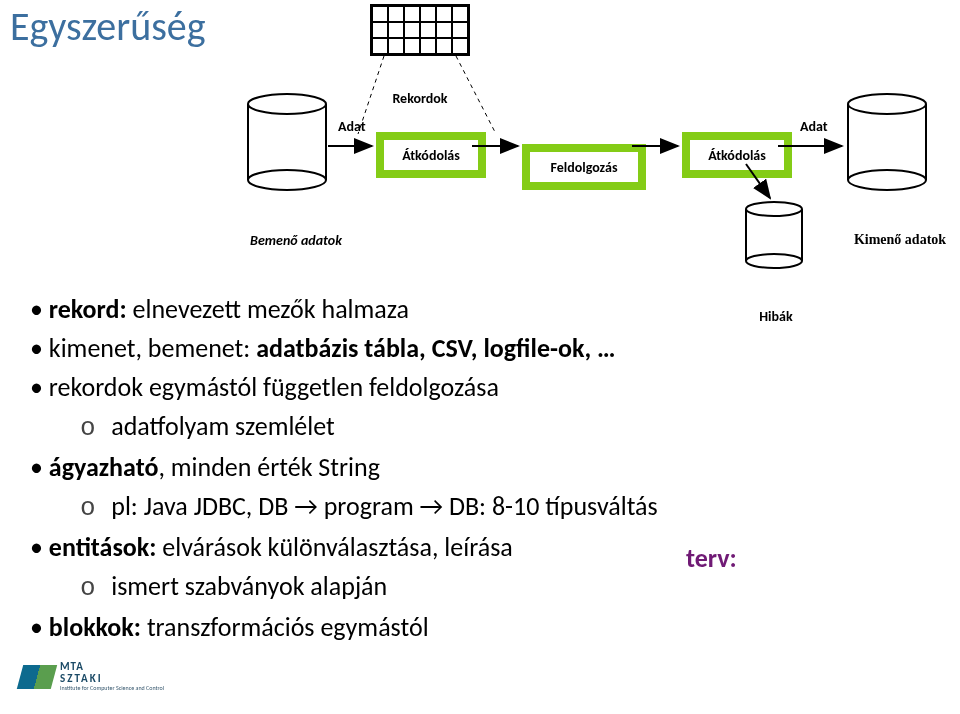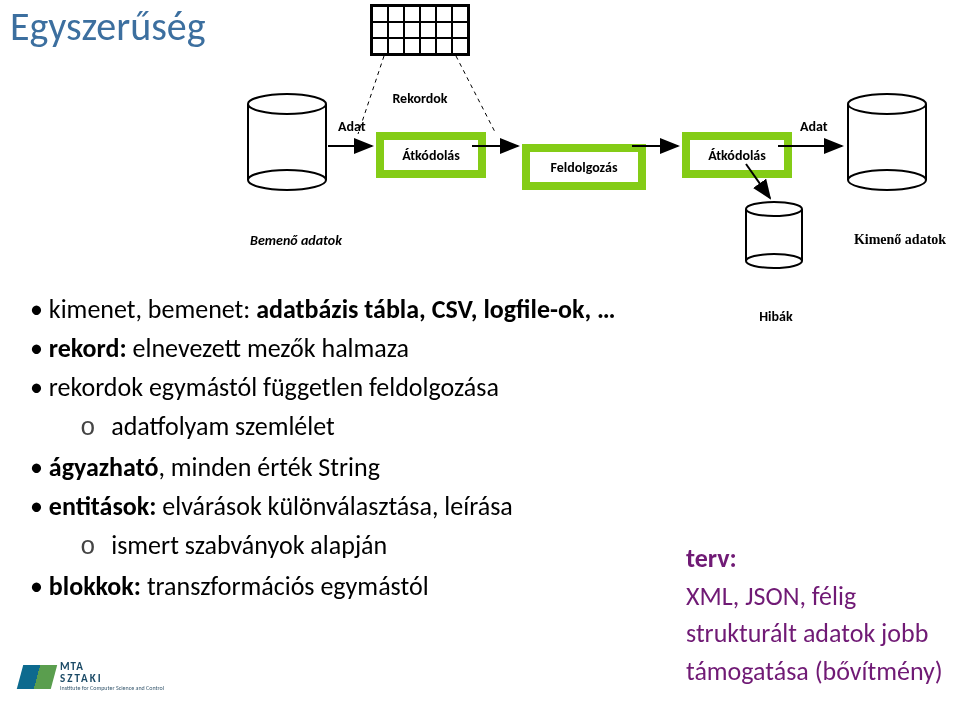--- a/index.html
+++ b/index.html
@@ -212,42 +212,44 @@
 
     <line x1="500" y1="160" x2="524" y2="194" stroke="#000" stroke-width="2" marker-end="url(#ah)"></line>
 
     <line x1="138" y1="52" x2="112" y2="130" stroke="#000" stroke-width="1" stroke-dasharray="4,4"></line>
     <line x1="210" y1="52" x2="250" y2="130" stroke="#000" stroke-width="1" stroke-dasharray="4,4"></line>
   </svg>
 </div>
 
 <div class="content">
   <ul>
+    <li><span class="bold">rekord: </span><span>elnevezett mezők halmaza</span></li>
     <li><span>kimenet, bemenet: </span><span class="bold">adatbázis tábla, CSV, logfile-ok, …</span></li>
-    <li><span class="bold">rekord: </span><span>elnevezett mezők halmaza</span></li>
     <li><span>rekordok egymástól független feldolgozása</span>
       <ul>
           <li><span>adatfolyam szemlélet</span></li>
         </ul>
     </li>
     <li><span class="bold">ágyazható</span><span>, minden érték String</span>
+      <ul>
+          <li><span>pl: Java JDBC, DB → program → DB: 8-10 típusváltás</span></li>
+        </ul>
     </li>
     <li><span class="bold">entitások: </span><span>elvárások különválasztása, leírása</span>
       <ul>
           <li><span>ismert szabványok alapján</span></li>
         </ul>
     </li>
     <li><span class="bold">blokkok: </span><span>transzformációs egymástól</span>
     </li>
   </ul>
 </div>
 
 <div class="sidebox">
   <div class="bold">terv:</div>
-  <div>XML, JSON, félig strukturált adatok jobb támogatása (bővítmény)</div>
 </div>
 
 <div class="logo">
   <div class="logo-shape"></div>
   <div class="logo-text">
     <div class="logo-mta">MTA</div>
     <div class="logo-sztaki">SZTAKI</div>
     <div class="logo-sub">Institute for Computer Science and Control</div>
   </div>
 </div>

